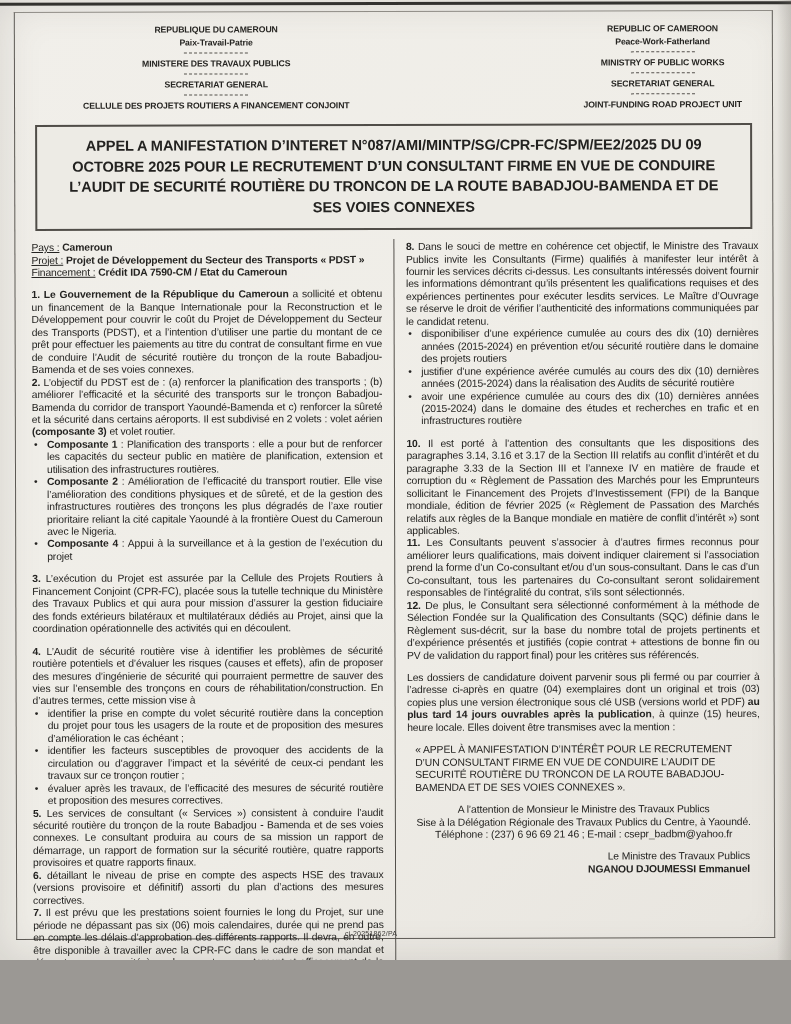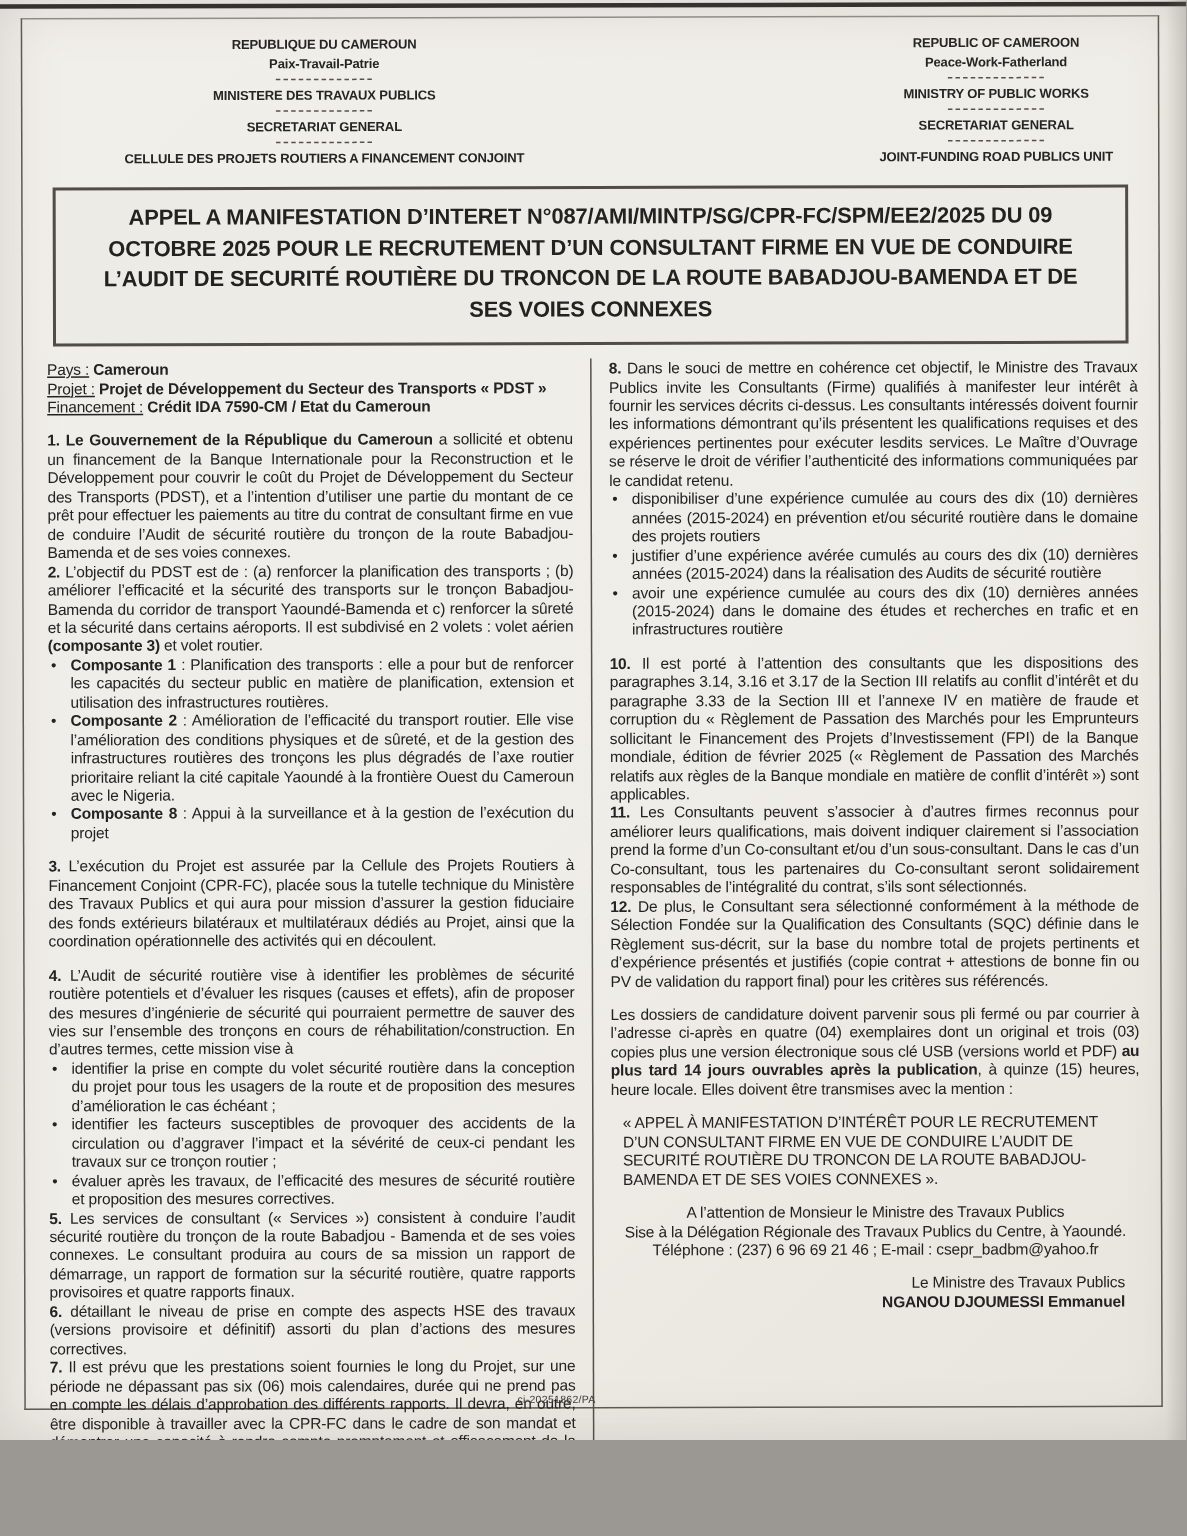--- a/index.html
+++ b/index.html
@@ -67,21 +67,21 @@
         <div class="hdr-line">CELLULE DES PROJETS ROUTIERS A FINANCEMENT CONJOINT</div>
       </div>
       <div class="hdr-block">
         <div class="hdr-line">REPUBLIC OF CAMEROON</div>
         <div class="hdr-line">Peace-Work-Fatherland</div>
         <div class="sep"></div>
         <div class="hdr-line">MINISTRY OF PUBLIC WORKS</div>
         <div class="sep"></div>
         <div class="hdr-line">SECRETARIAT GENERAL</div>
         <div class="sep"></div>
-        <div class="hdr-line">JOINT-FUNDING ROAD PUBLICS UNIT</div>
+        <div class="hdr-line">JOINT-FUNDING ROAD PROJECT UNIT</div>
       </div>
     </div>
 
     <div class="title">APPEL A MANIFESTATION D’INTERET N°087/AMI/MINTP/SG/CPR-FC/SPM/EE2/2025 DU 09 OCTOBRE 2025 POUR LE RECRUTEMENT D’UN CONSULTANT FIRME EN VUE DE CONDUIRE L’AUDIT DE SECURITÉ ROUTIÈRE DU TRONCON DE LA ROUTE BABADJOU-BAMENDA ET DE SES VOIES CONNEXES</div>
 
     <div class="cols">
       <div class="col col-left">
           <div class="blk labeled"><span class="u">Pays :</span><span> </span><span class="b">Cameroun</span></div>
           <div class="blk labeled"><span class="u">Projet :</span><span> </span><span class="b">Projet de Développement du Secteur des Transports « PDST »</span></div>
           <div class="blk labeled"><span class="u">Financement :</span><span> </span><span class="b">Crédit IDA 7590-CM / Etat du Cameroun</span></div>
@@ -90,21 +90,21 @@
           <div class="blk bullet">
             <span class="marker">•</span>
             <span class="btxt"><span class="b">Composante 1</span><span> : Planification des transports : elle a pour but de renforcer les capacités du secteur public en matière de planification, extension et utilisation des infrastructures routières.</span></span>
           </div>
           <div class="blk bullet">
             <span class="marker">•</span>
             <span class="btxt"><span class="b">Composante 2</span><span> : Amélioration de l’efficacité du transport routier. Elle vise l’amélioration des conditions physiques et de sûreté, et de la gestion des infrastructures routières des tronçons les plus dégradés de l’axe routier prioritaire reliant la cité capitale Yaoundé à la frontière Ouest du Cameroun avec le Nigeria.</span></span>
           </div>
           <div class="blk bullet">
             <span class="marker">•</span>
-            <span class="btxt"><span class="b">Composante 8</span><span> : Appui à la surveillance et à la gestion de l’exécution du projet</span></span>
+            <span class="btxt"><span class="b">Composante 4</span><span> : Appui à la surveillance et à la gestion de l’exécution du projet</span></span>
           </div>
           <div class="blk para gap"><span class="b">3.</span><span> L’exécution du Projet est assurée par la Cellule des Projets Routiers à Financement Conjoint (CPR-FC), placée sous la tutelle technique du Ministère des Travaux Publics et qui aura pour mission d’assurer la gestion fiduciaire des fonds extérieurs bilatéraux et multilatéraux dédiés au Projet, ainsi que la coordination opérationnelle des activités qui en découlent.</span></div>
           <div class="blk para gap"><span class="b">4.</span><span> L’Audit de sécurité routière vise à identifier les problèmes de sécurité routière potentiels et d’évaluer les risques (causes et effets), afin de proposer des mesures d’ingénierie de sécurité qui pourraient permettre de sauver des vies sur l’ensemble des tronçons en cours de réhabilitation/construction. En d’autres termes, cette mission vise à</span></div>
           <div class="blk bullet">
             <span class="marker">•</span>
             <span class="btxt"><span>identifier la prise en compte du volet sécurité routière dans la conception du projet pour tous les usagers de la route et de proposition des mesures d’amélioration le cas échéant ;</span></span>
           </div>
           <div class="blk bullet">
             <span class="marker">•</span>
             <span class="btxt"><span>identifier les facteurs susceptibles de provoquer des accidents de la circulation ou d’aggraver l’impact et la sévérité de ceux-ci pendant les travaux sur ce tronçon routier ;</span></span>

